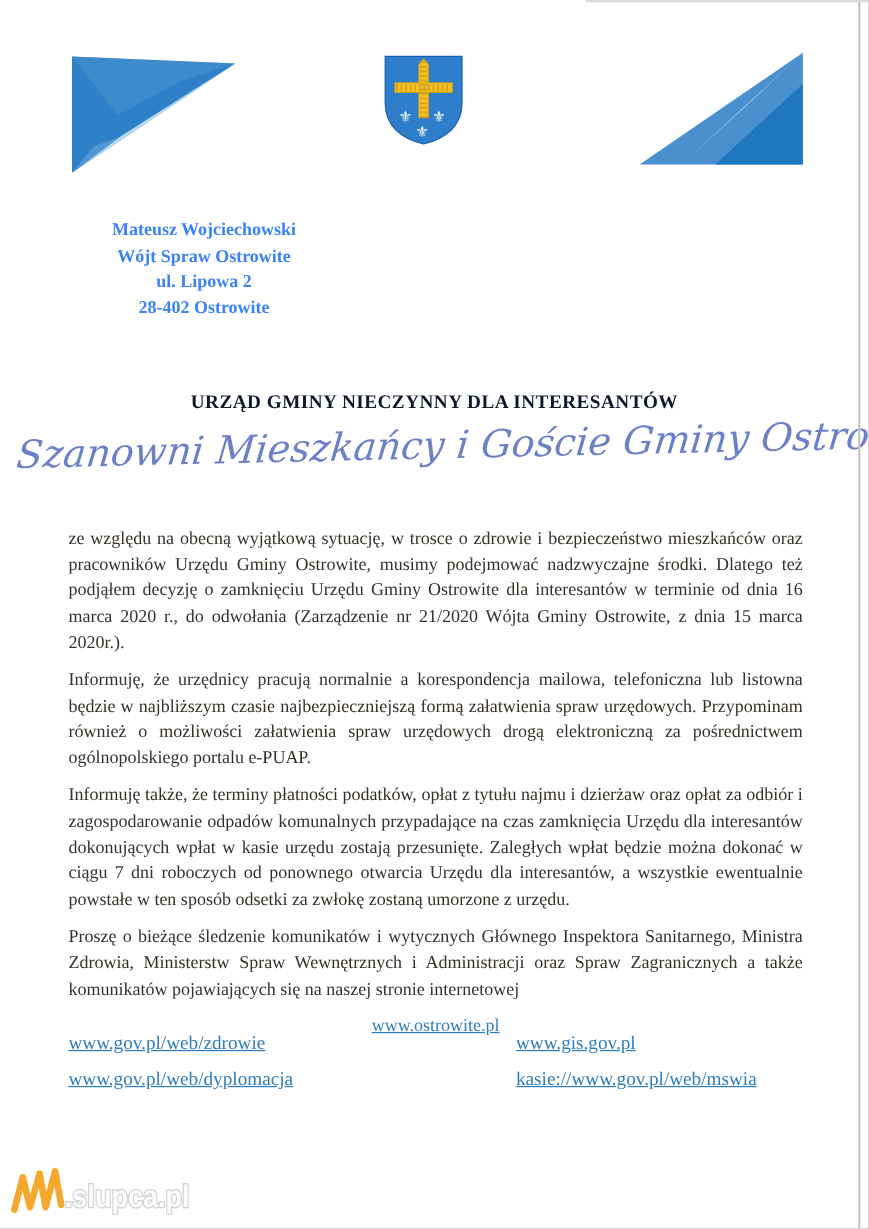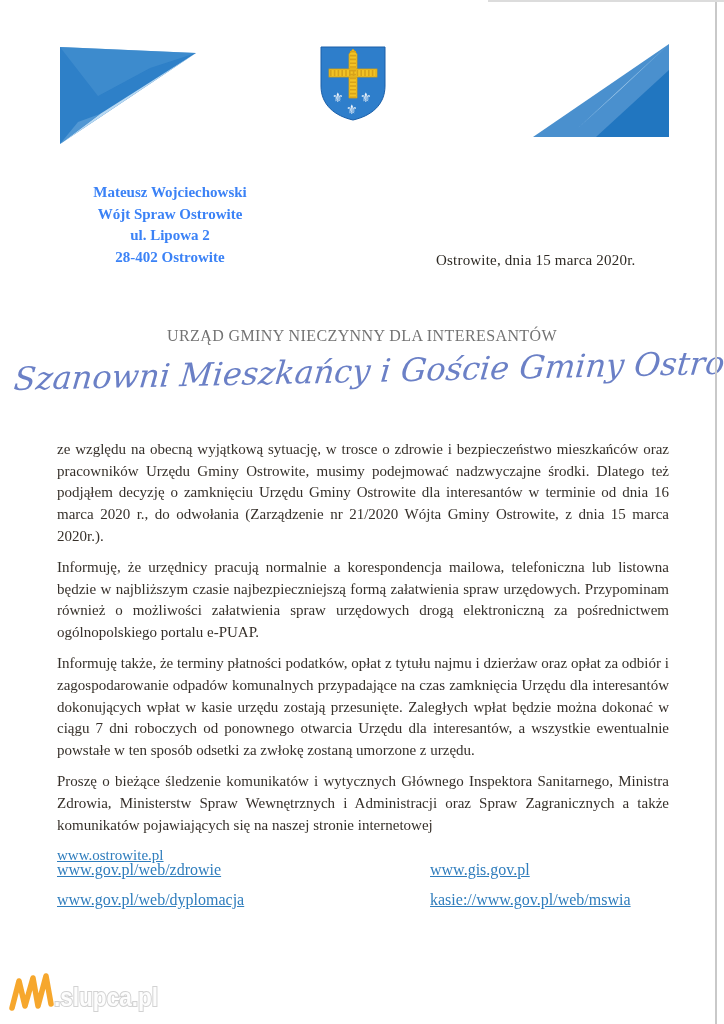--- a/index.html
+++ b/index.html
@@ -15,33 +15,33 @@
   .sender{
     position:absolute;left:84px;top:182px;width:172px;text-align:center;
     color:#3b82f6;font-weight:bold;font-size:15px;line-height:21.5px;
   }
   .date{
     position:absolute;left:436px;top:252px;font-size:15px;color:#2e2a24;
     letter-spacing:.2px;
   }
   .title{
     position:absolute;left:0;top:327px;width:100%;text-align:center;
-    font-weight:normal;font-size:16px;letter-spacing:.4px;color:#737373;
+    font-weight:bold;font-size:16px;letter-spacing:.4px;color:#0f172a;
   }
   .handwriting{
     position:absolute;left:14px;top:352px;width:700px;white-space:nowrap;
     font-family:"DejaVu Serif",serif;font-style:italic;font-size:32px;
     color:#5b73c0;transform:rotate(-1.3deg) skewX(-7deg);opacity:.9;
   }
   .body-text{
     position:absolute;left:57px;top:439px;width:612px;
     font-size:15px;line-height:21.7px;color:#36302a;text-align:justify;
   }
   .body-text p{margin:0 0 9.5px 0;}
-  .center-link{text-align:left;margin-top:-1px;}
+  .center-link{text-align:center;margin-top:-1px;}
   a{color:#2f7dbd;text-decoration:underline;cursor:pointer;}
   .links-grid{
     position:absolute;left:57px;top:861px;width:612px;
     display:grid;grid-template-columns:373px 239px;row-gap:12px;
     font-size:16px;
   }
   .watermark{position:absolute;left:4px;top:966px;}
   .scan-edge-right{position:absolute;left:715px;top:0;width:2px;height:1024px;background:#c9c9c9;}
   .scan-edge-top{position:absolute;left:488px;top:0;width:236px;height:2px;background:#dcdcdc;}
 </style>
@@ -78,21 +78,20 @@
     </g>
   </svg>
 
   <div class="sender">
     <div>Mateusz Wojciechowski</div>
     <div>Wójt Spraw Ostrowite</div>
     <div>ul. Lipowa 2</div>
     <div>28-402 Ostrowite</div>
   </div>
 
-  <div class="date">Ostrowite, dnia 15 marca 2020r.</div>
 
   <div class="title">URZĄD GMINY NIECZYNNY DLA INTERESANTÓW</div>
 
   <div class="handwriting">Szanowni Mieszkańcy i Goście Gminy Ostrowite,</div>
 
   <div class="body-text">
     <p>ze względu na obecną wyjątkową sytuację, w trosce o zdrowie i bezpieczeństwo mieszkańców oraz pracowników Urzędu Gminy Ostrowite, musimy podejmować nadzwyczajne środki. Dlatego też podjąłem decyzję o zamknięciu Urzędu Gminy Ostrowite dla interesantów w terminie od dnia 16 marca 2020 r., do odwołania (Zarządzenie nr 21/2020 Wójta Gminy Ostrowite, z dnia 15 marca 2020r.).</p>
     <p>Informuję, że urzędnicy pracują normalnie a korespondencja mailowa, telefoniczna lub listowna będzie w najbliższym czasie najbezpieczniejszą formą załatwienia spraw urzędowych. Przypominam również o możliwości załatwienia spraw urzędowych drogą elektroniczną za pośrednictwem ogólnopolskiego portalu e-PUAP.</p>
     <p>Informuję także, że terminy płatności podatków, opłat z tytułu najmu i dzierżaw oraz opłat za odbiór i zagospodarowanie odpadów komunalnych przypadające na czas zamknięcia Urzędu dla interesantów dokonujących wpłat w kasie urzędu zostają przesunięte. Zaległych wpłat będzie można dokonać w ciągu 7 dni roboczych od ponownego otwarcia Urzędu dla interesantów, a wszystkie ewentualnie powstałe w ten sposób odsetki za zwłokę zostaną umorzone z urzędu.</p>
     <p>Proszę o bieżące śledzenie komunikatów i wytycznych Głównego Inspektora Sanitarnego, Ministra Zdrowia, Ministerstw Spraw Wewnętrznych i Administracji oraz Spraw Zagranicznych a także komunikatów pojawiających się na naszej stronie internetowej</p>

